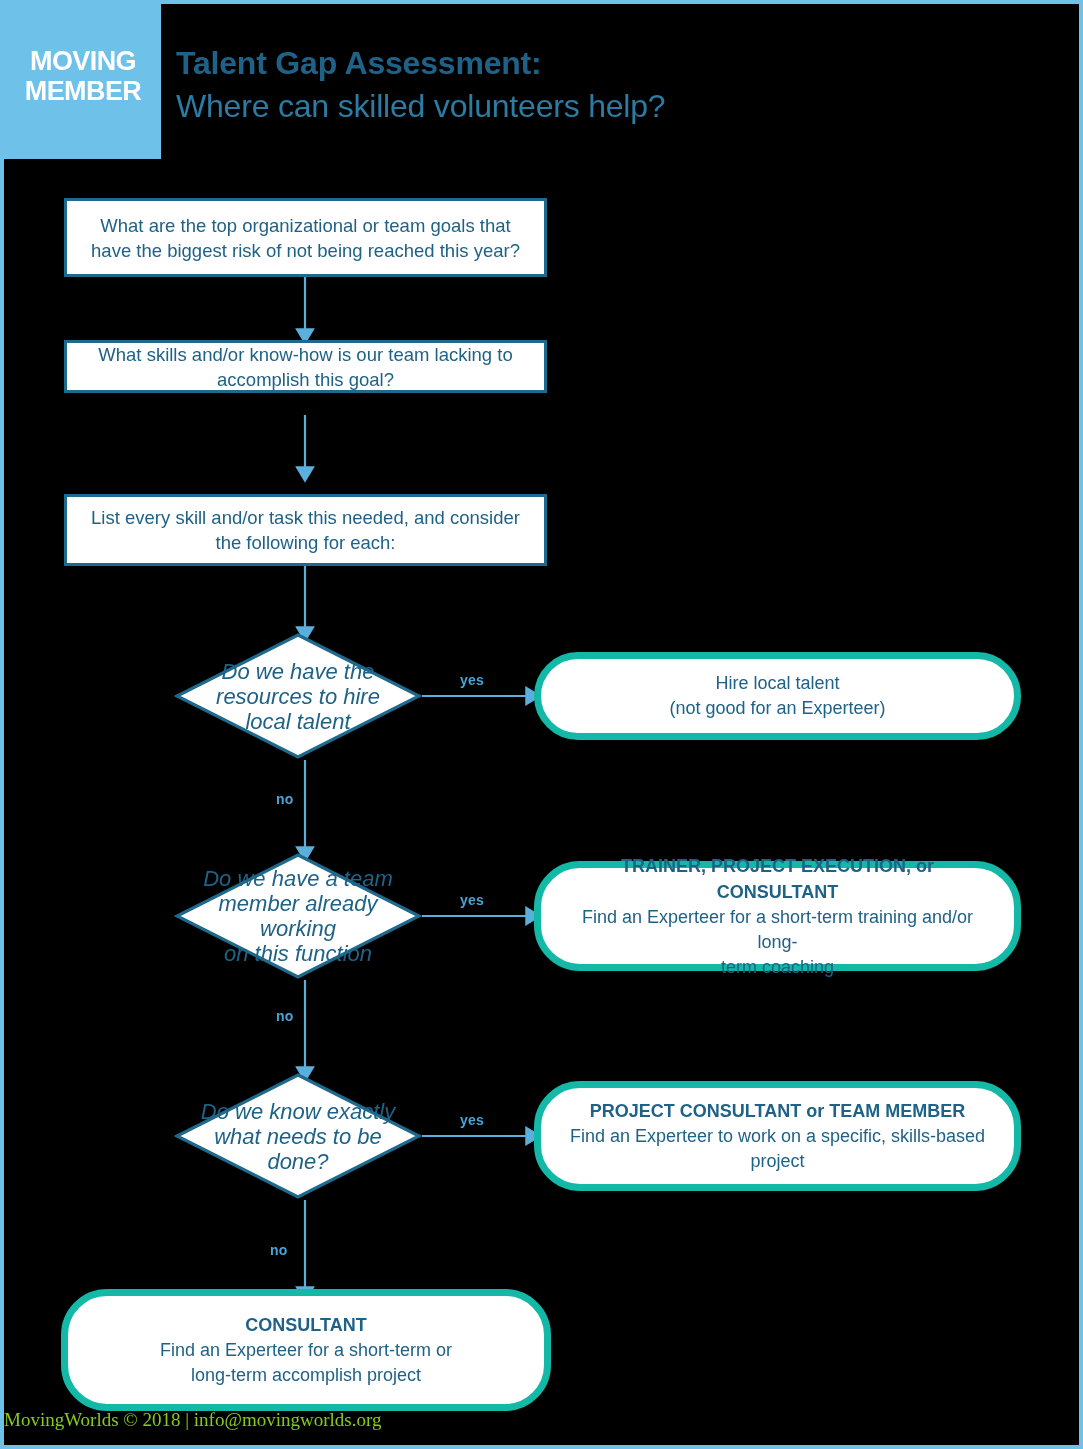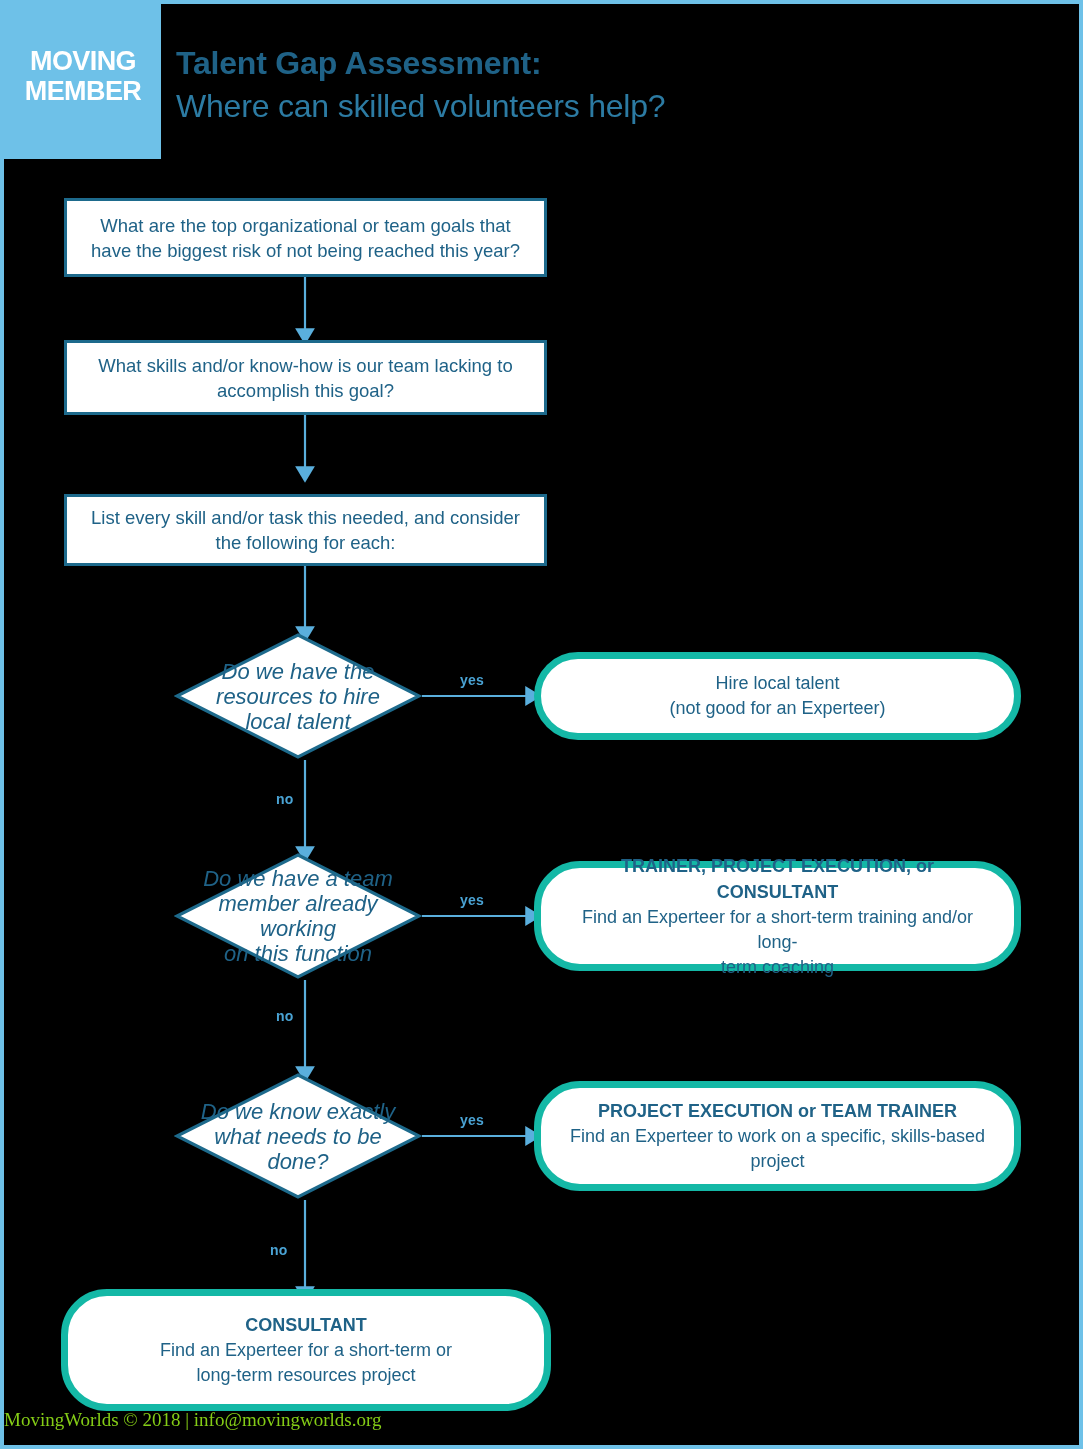--- a/index.html
+++ b/index.html
@@ -221,21 +221,21 @@
 
       <line x1="418" y1="1132" x2="527" y2="1132" stroke="#5aafdd" stroke-width="2.2" marker-end="url(#arrowhead)"></line>
 
       <line x1="301" y1="1196" x2="301" y2="1288" stroke="#5aafdd" stroke-width="2.2" marker-end="url(#arrowhead)"></line>
     </svg>
 
     <div class="proc-box" style="left:60px; top:194px; width:483px; height:79px;">
       <span>What are the top organizational or team goals that have the biggest risk of not being reached this year?</span>
     </div>
 
-    <div class="proc-box" style="left:60px; top:336px; width:483px; height:75px;">
+    <div class="proc-box" style="left:60px; top:336px; width:483px; height:53px;">
       <span>What skills and/or know-how is our team lacking to accomplish this goal?</span>
     </div>
 
     <div class="proc-box" style="left:60px; top:477px; width:483px; height:72px;margin-top:13px;">
       <span>List every skill and/or task this needed, and consider the following for each:</span>
     </div>
 
     <div class="diamond" style="left:170px; top:628px; width:248px; height:128px;">
       <svg width="248" height="128" viewBox="0 0 248 128">
         <polygon points="124,3 245,64 124,125 3,64" fill="#ffffff" stroke="#1d6a8c" stroke-width="3.2"></polygon>
@@ -286,29 +286,29 @@
           <span>Do we know exactly</span>
           <span>what needs to be</span>
           <span>done?</span>
         </span>
       </div>
     </div>
     <div class="edge-label" style="left:456px; top:1108px;">yes</div>
     <div class="edge-label" style="left:266px; top:1238px;">no</div>
 
     <div class="term-box" style="left:530px; top:1077px; width:487px; height:110px;">
-      <span class="t-head">PROJECT EXECUTION or TEAM TRAINER</span>
+      <span class="t-head">PROJECT CONSULTANT or TEAM MEMBER</span>
       <span class="t-body">Find an Experteer to work on a specific, skills-based</span>
       <span class="t-body">project</span>
     </div>
 
     <div class="term-box" style="left:57px; top:1285px; width:490px; height:122px;">
       <span class="t-head">CONSULTANT</span>
       <span class="t-body">Find an Experteer for a short-term or</span>
-      <span class="t-body">long-term resources project</span>
+      <span class="t-body">long-term accomplish project</span>
     </div>
 
   </div>
 
   <div id="footer">
     <span>MovingWorlds © 2018 | info@movingworlds.org</span>
   </div>
 
 </div>
 

